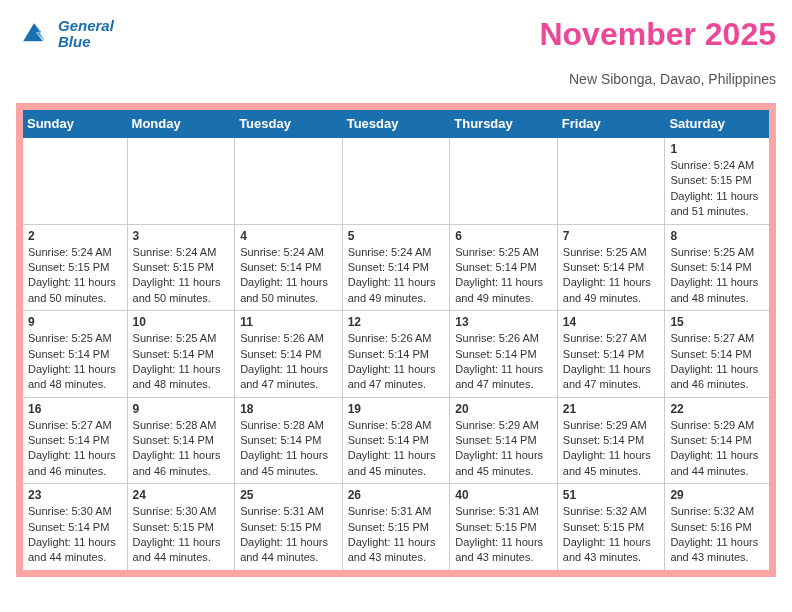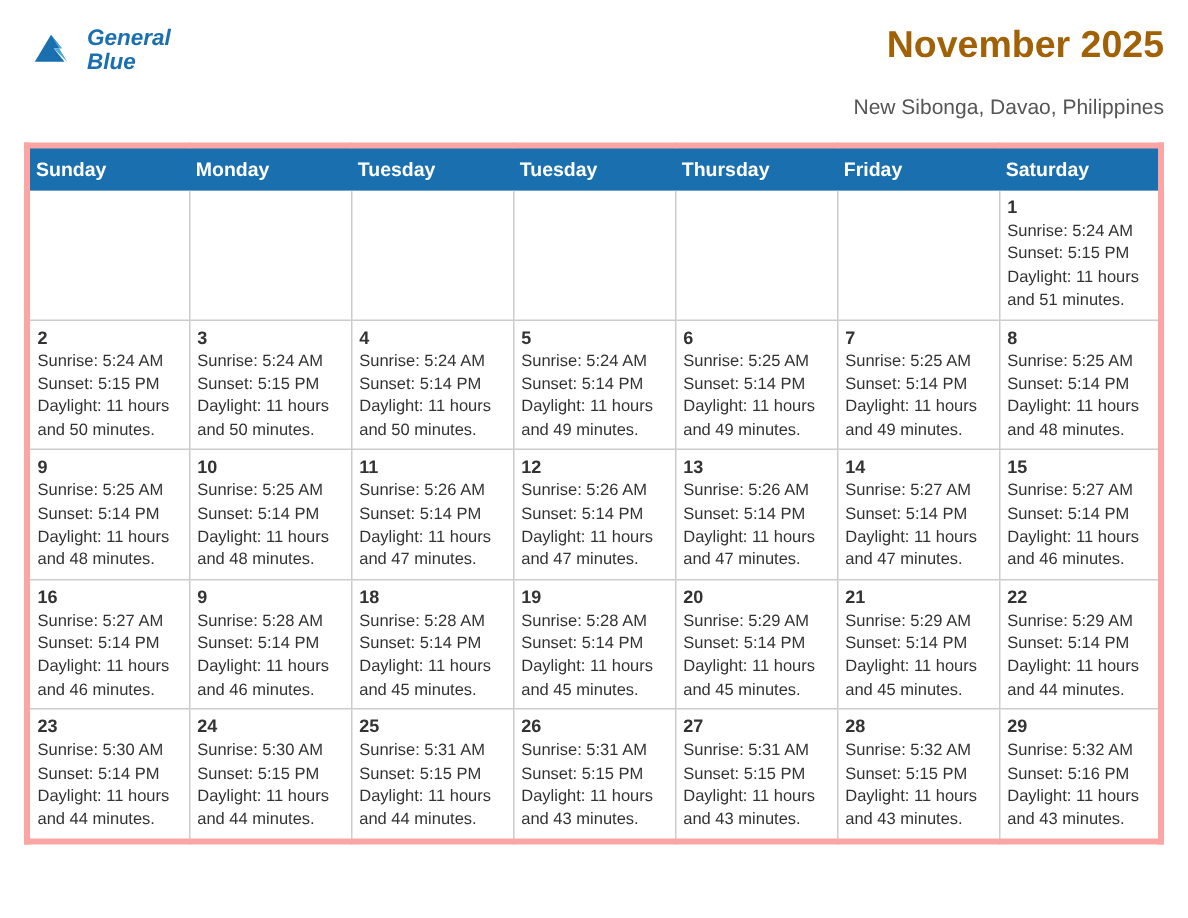--- a/index.html
+++ b/index.html
@@ -32,33 +32,33 @@
       color: #1a6faf;
     }
     .logo-icon {
       width: 36px;
       height: 36px;
     }
     .title-block {
       text-align: right;
     }
     .month-title {
-      font-size: 25px;
-      font-weight: bold;
-      color: #a16207;
+      font-size: 32px;
+      font-weight: bold;
+      color: #ec4899;
     }
     .location-title {
       font-size: 14px;
       color: #555;
       margin-top: 18px;
     }
     .calendar-table {
       width: 100%;
       border-collapse: collapse;
-      border: 4px solid #fca5a5;
+      border: 7px solid #fca5a5;
       margin-top: 16px;
     }
     .calendar-table th {
       background-color: #1a6faf;
       color: #fff;
       font-size: 13px;
       font-weight: bold;
       padding: 6px 4px;
       text-align: left;
       border: 1px solid #1a6faf;
@@ -239,25 +239,25 @@
         </td>
         <td>
           <span class="day-number">25</span>
           <div class="day-info">Sunrise: 5:31 AM<br>Sunset: 5:15 PM<br>Daylight: 11 hours<br>and 44 minutes.</div>
         </td>
         <td>
           <span class="day-number">26</span>
           <div class="day-info">Sunrise: 5:31 AM<br>Sunset: 5:15 PM<br>Daylight: 11 hours<br>and 43 minutes.</div>
         </td>
         <td>
-          <span class="day-number">27</span>
+          <span class="day-number">40</span>
           <div class="day-info">Sunrise: 5:31 AM<br>Sunset: 5:15 PM<br>Daylight: 11 hours<br>and 43 minutes.</div>
         </td>
         <td>
-          <span class="day-number">28</span>
+          <span class="day-number">51</span>
           <div class="day-info">Sunrise: 5:32 AM<br>Sunset: 5:15 PM<br>Daylight: 11 hours<br>and 43 minutes.</div>
         </td>
         <td>
           <span class="day-number">29</span>
           <div class="day-info">Sunrise: 5:32 AM<br>Sunset: 5:16 PM<br>Daylight: 11 hours<br>and 43 minutes.</div>
         </td>
       </tr>
     </tbody>
 </table>
 

